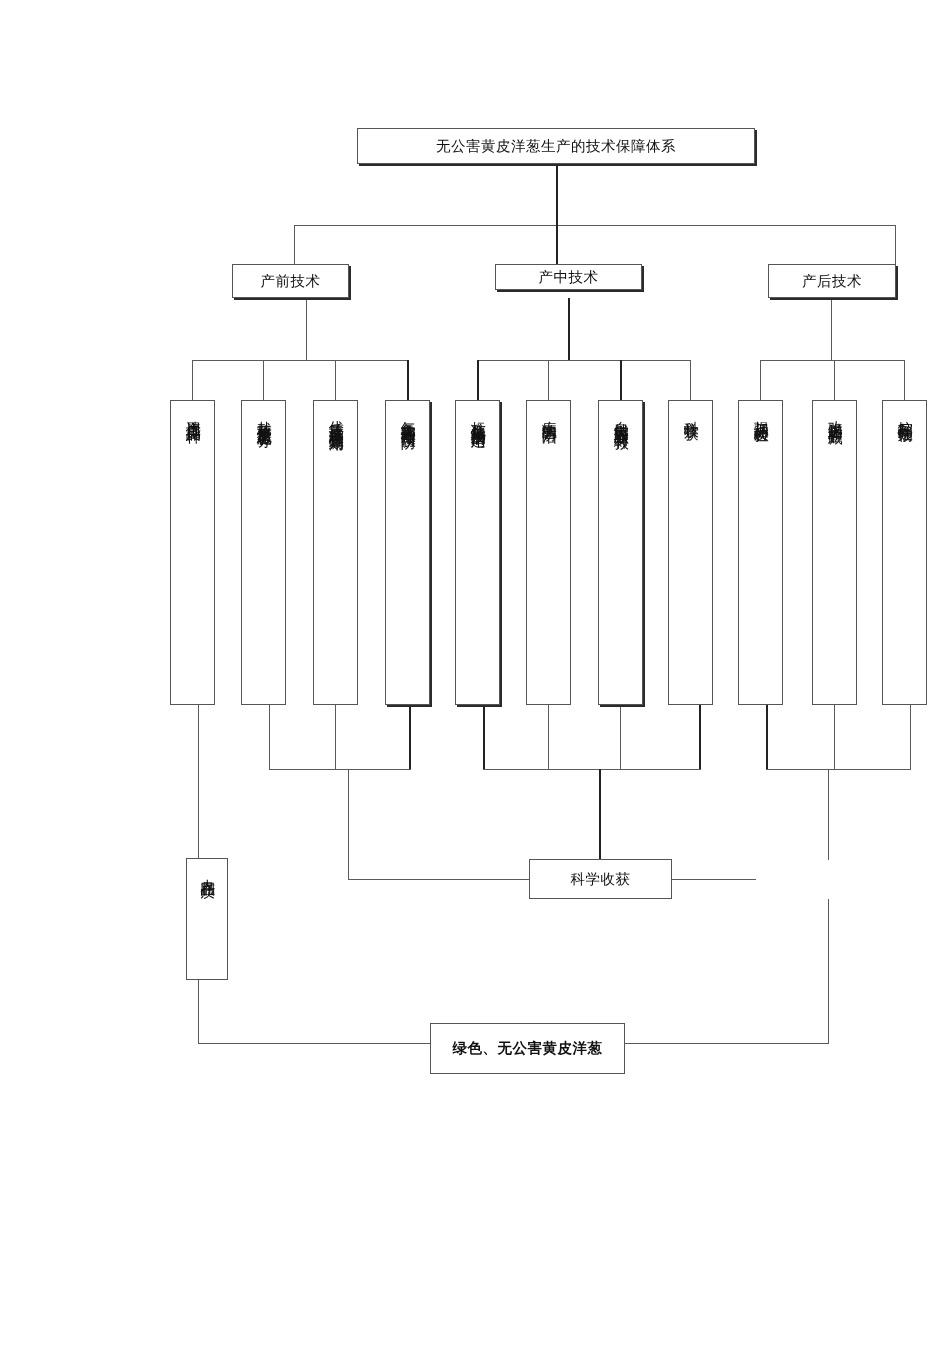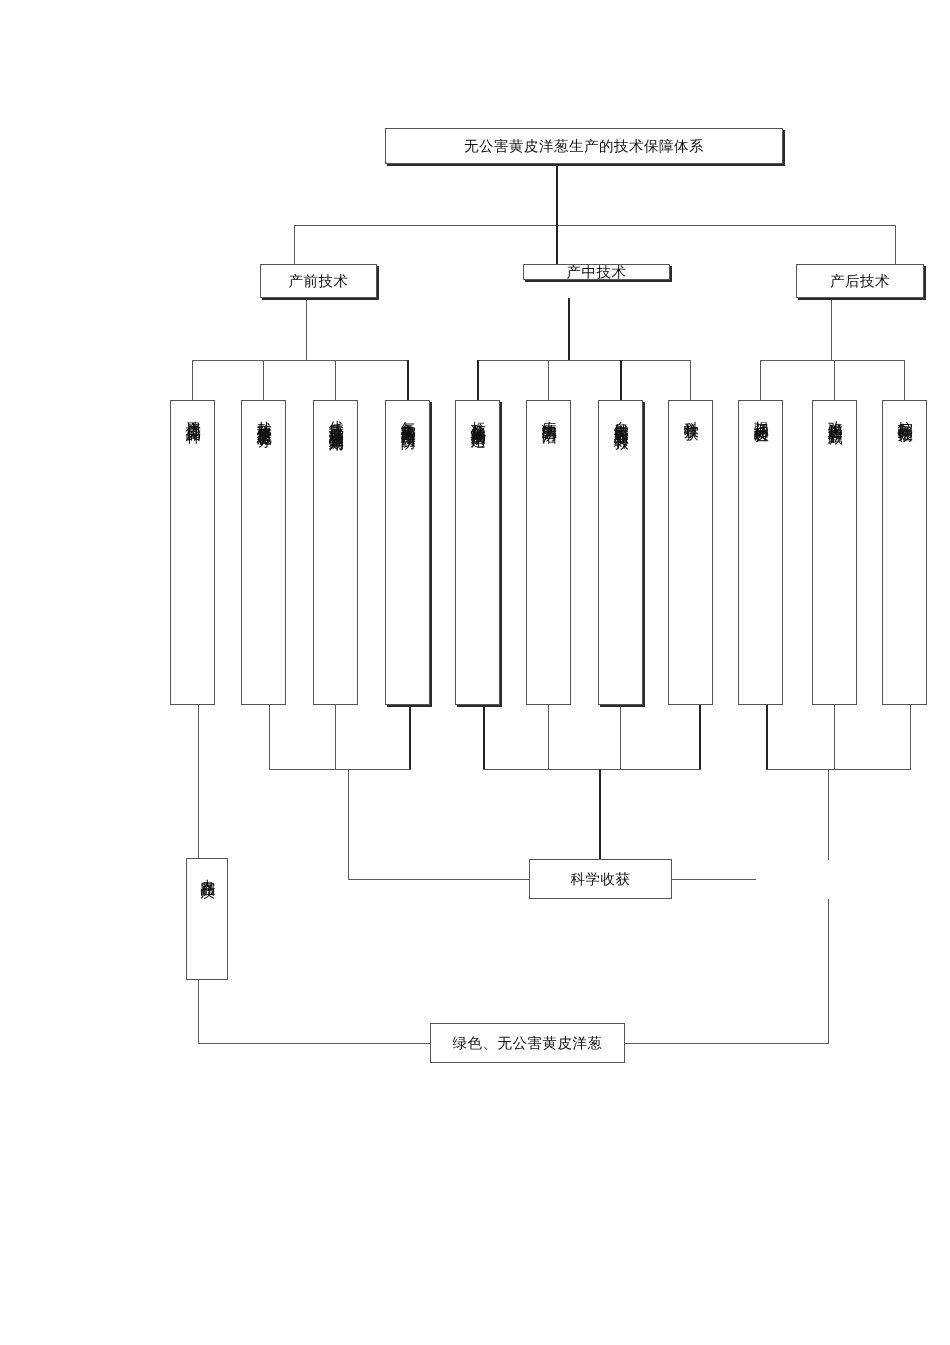--- a/index.html
+++ b/index.html
@@ -23,21 +23,20 @@
     box-sizing: border-box;
     border: 1px solid #555555;
     background: #ffffff;
     display: flex;
     align-items: center;
     justify-content: center;
     z-index: 5;
   }
   .box.shadowed {
     box-shadow: 2px 2px 0 0 #2b2b2b;
-    margin-left: 28px;
   }
   .box .lbl {
     font-size: 14.5px;
     line-height: 1.25;
     letter-spacing: 0.5px;
     white-space: nowrap;
     color: #111111;
   }
   
   .vbox {
@@ -85,21 +84,21 @@
   <div class="ln v dark" style="left:556px; top:164px; width:2px; height:62px;"></div>
 
   <div class="ln h" style="left:294px; top:225px; width:602px; height:1px;"></div>
   <div class="ln v" style="left:294px; top:225px; width:1px; height:40px;"></div>
   <div class="ln v dark" style="left:556px; top:225px; width:2px; height:40px;"></div>
   <div class="ln v" style="left:895px; top:225px; width:1px; height:40px;"></div>
 
   <div class="box shadowed" style="left:232px; top:264px; width:117px; height:34px;">
     <span class="lbl">产前技术</span>
   </div>
-  <div class="box shadowed" style="left:495px; top:264px; width:147px; height:16px;">
+  <div class="box shadowed" style="left:495px; top:264px; width:147px; height:26px;">
     <span class="lbl">产中技术</span>
   </div>
   <div class="box shadowed" style="left:768px; top:264px; width:128px; height:34px;">
     <span class="lbl">产后技术</span>
   </div>
 
   <div class="ln v" style="left:306px; top:298px; width:1px; height:62px;"></div>
   <div class="ln h" style="left:192px; top:360px; width:216px; height:1px;"></div>
   <div class="ln v" style="left:192px; top:360px; width:1px; height:40px;"></div>
   <div class="ln v" style="left:263px; top:360px; width:1px; height:40px;"></div>
@@ -185,17 +184,17 @@
   </div>
 
   <div class="ln h" style="left:672px; top:879px; width:84px; height:1px;"></div>
 
   <div class="ln v" style="left:198px; top:980px; width:1px; height:64px;"></div>
   <div class="ln h" style="left:198px; top:1043px; width:233px; height:1px;"></div>
 
   <div class="ln v" style="left:828px; top:899px; width:1px; height:145px;"></div>
   <div class="ln h" style="left:624px; top:1043px; width:205px; height:1px;"></div>
 
-  <div class="box" style="left:430px; top:1023px; width:195px; height:40px;">
+  <div class="box" style="left:430px; top:1023px; width:195px; height:51px;font-weight:bold;">
     <span class="lbl">绿色、无公害黄皮洋葱</span>
   </div>
 
 </div>
 
 </body></html>

